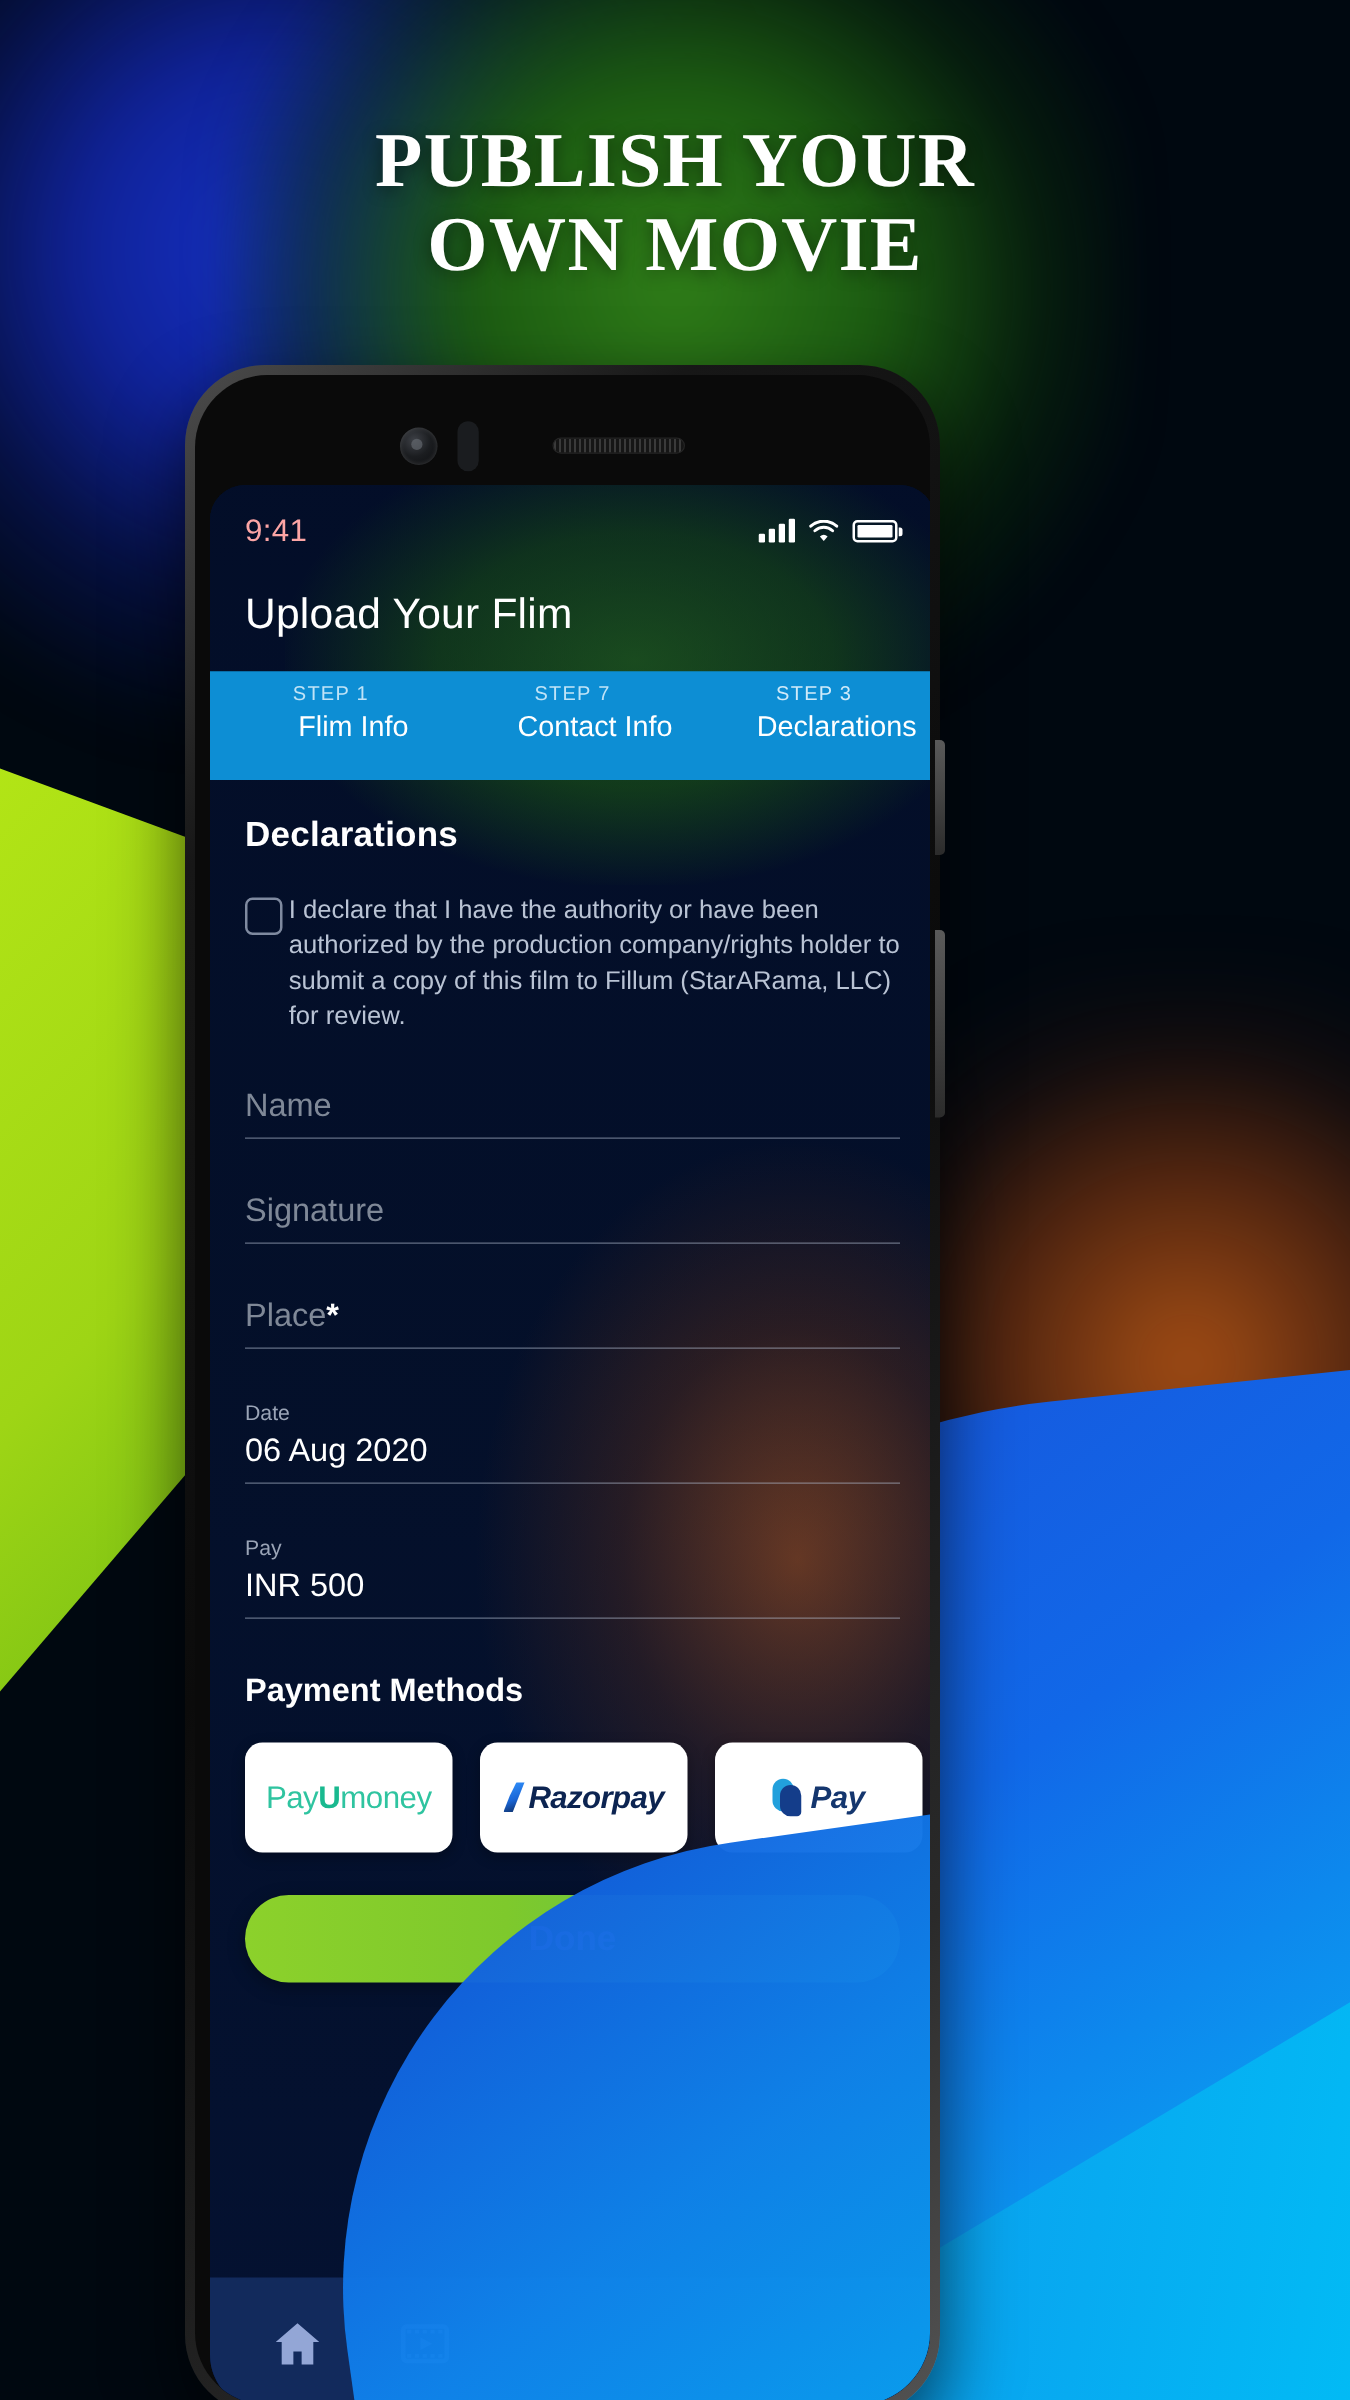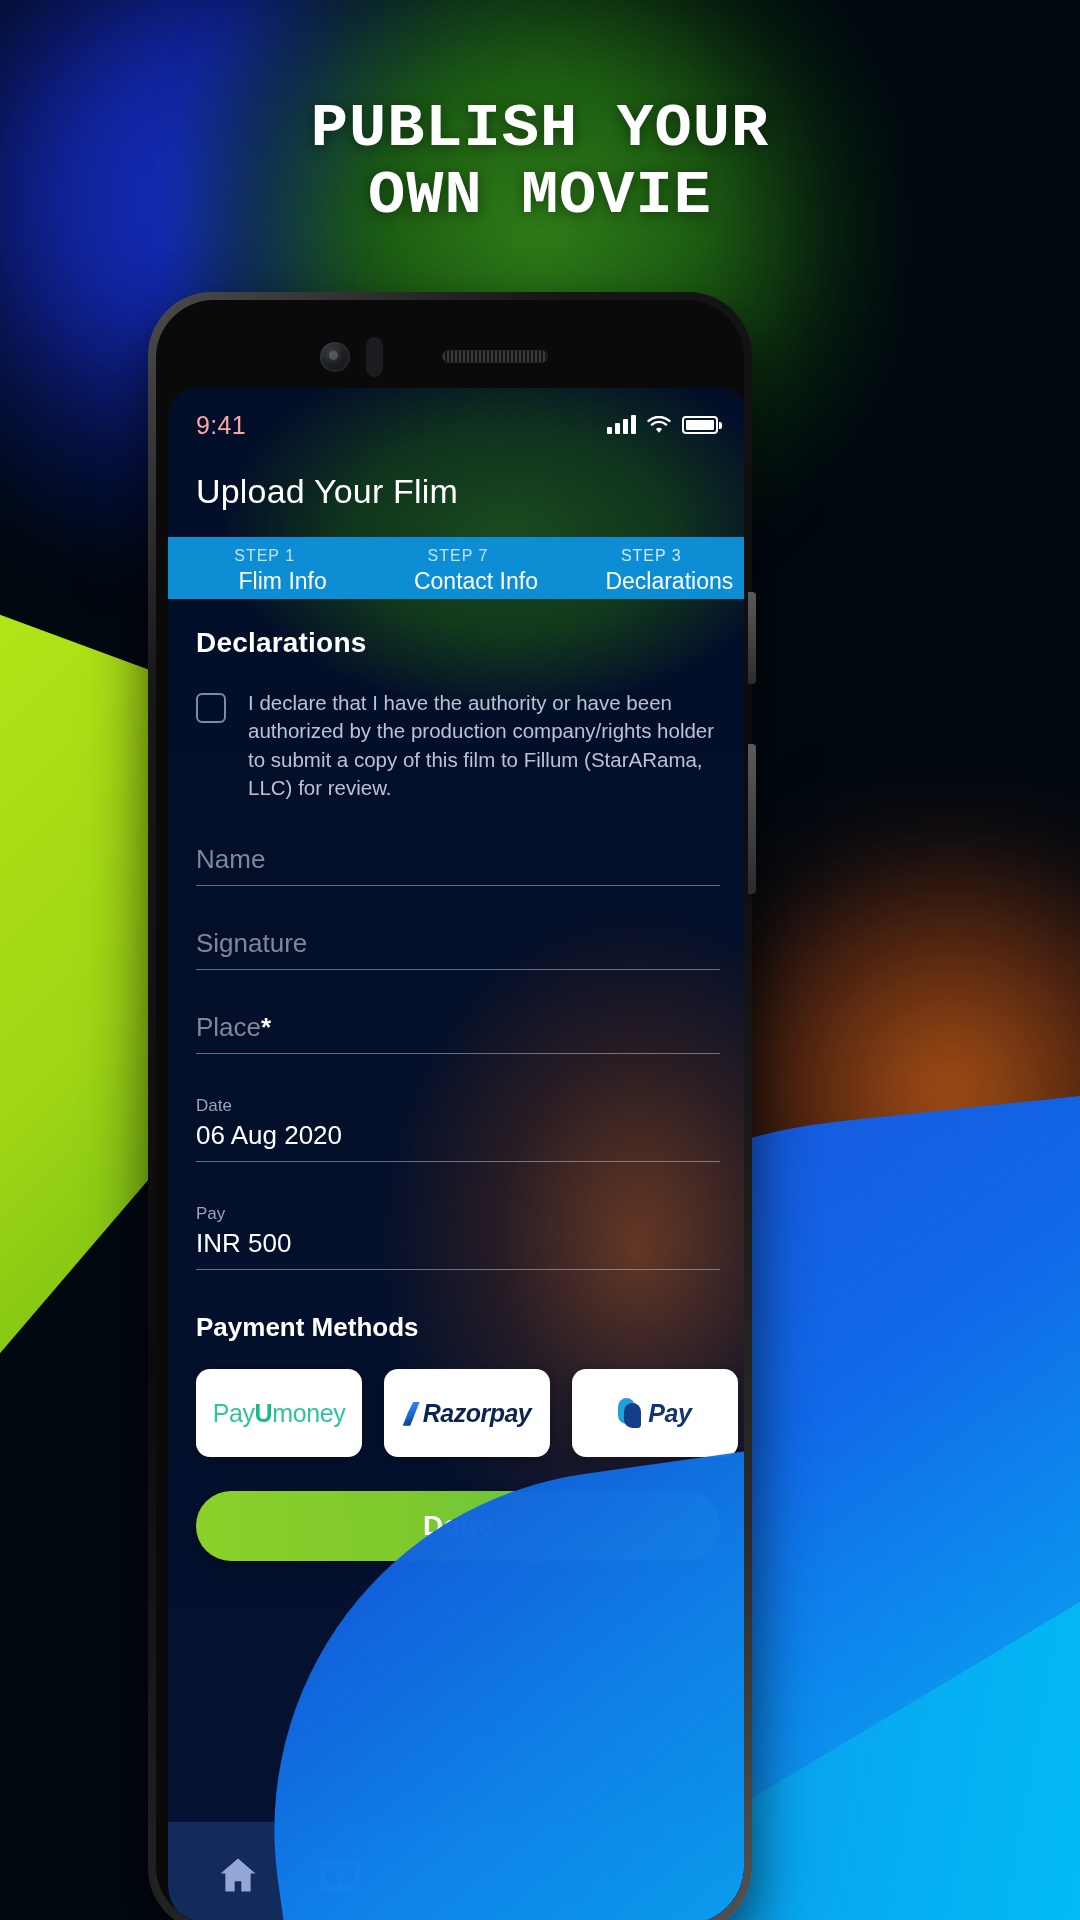--- a/index.html
+++ b/index.html
@@ -51,21 +51,21 @@
     background:linear-gradient(100deg,#0b63e4 0%, #0aa2ef 55%, #00c0f6 100%);
     clip-path:polygon(22% 100%, 100% 0%, 100% 100%);
   }
 
   
   .headline {
     position:absolute; top:96px; left:0; width:1080px;
     text-align:center; color:#ffffff;
     font-size:62px; font-weight:bold; letter-spacing:1px;
     line-height:1.08; text-transform:uppercase;
-    font-family:Liberation Mono, monospace;
+    font-family:Liberation Serif, serif;
     text-shadow:0 2px 14px rgba(0,0,0,.45);
   }
   .headline .l2 { display:block; }
 
   
   .phone {
     position:absolute; left:148px; top:292px;
     width:604px; height:1640px;
     border-radius:64px;
     background:linear-gradient(135deg,#4c4c4c 0%, #171717 18%, #0b0b0b 48%, #2a2a2a 82%, #545454 100%);
@@ -141,31 +141,31 @@
   .batt-wrap { display:flex; align-items:center; }
   .batt-tip { width:3px; height:7px; background:#fff; border-radius:0 2px 2px 0; margin-left:1px; }
 
   
   .app-title {
     color:#fff; font-size:34px; font-weight:400;
     padding:26px 28px 26px 28px; letter-spacing:.2px;
   }
 
   
-  .steps { display:flex; background:#0d8ed4; height:62px; }
+  .steps { display:flex; background:#0d8ed4; height:87px; }
   .step { flex:1; text-align:center; padding-top:10px; color:#ffffff; }
   .step .num { font-size:16px; letter-spacing:1px; color:#bfe3f7; display:block; margin-bottom:3px; }
   .step .lbl { font-size:23px; display:block;padding-left:36px; }
   .step.active .num { color:#cfeaf9; }
 
   
   .form { padding:28px 28px 0 28px; }
   .section-title { color:#fff; font-size:28px; font-weight:bold; margin-bottom:30px; letter-spacing:.2px; }
 
-  .decl-row { display:flex; gap:22px; margin-bottom:42px; }
+  .decl-row { display:flex; gap:5px; margin-bottom:42px; }
   .checkbox {
     flex:none; width:30px; height:30px; margin-top:4px;
     border:2px solid #7f8aa0; border-radius:6px; background:transparent;
   }
   .decl-text { color:#b9c3d4; font-size:20.5px; line-height:1.38; }
 
   .field { margin-bottom:42px; }
   .field .flabel { color:#9aa4b6; font-size:17px; margin-bottom:4px; }
   .field .fvalue { color:#ffffff; font-size:26px; padding-bottom:10px; }
   .field .fplaceholder { color:#7f8897; font-size:26px; padding-bottom:10px; }

